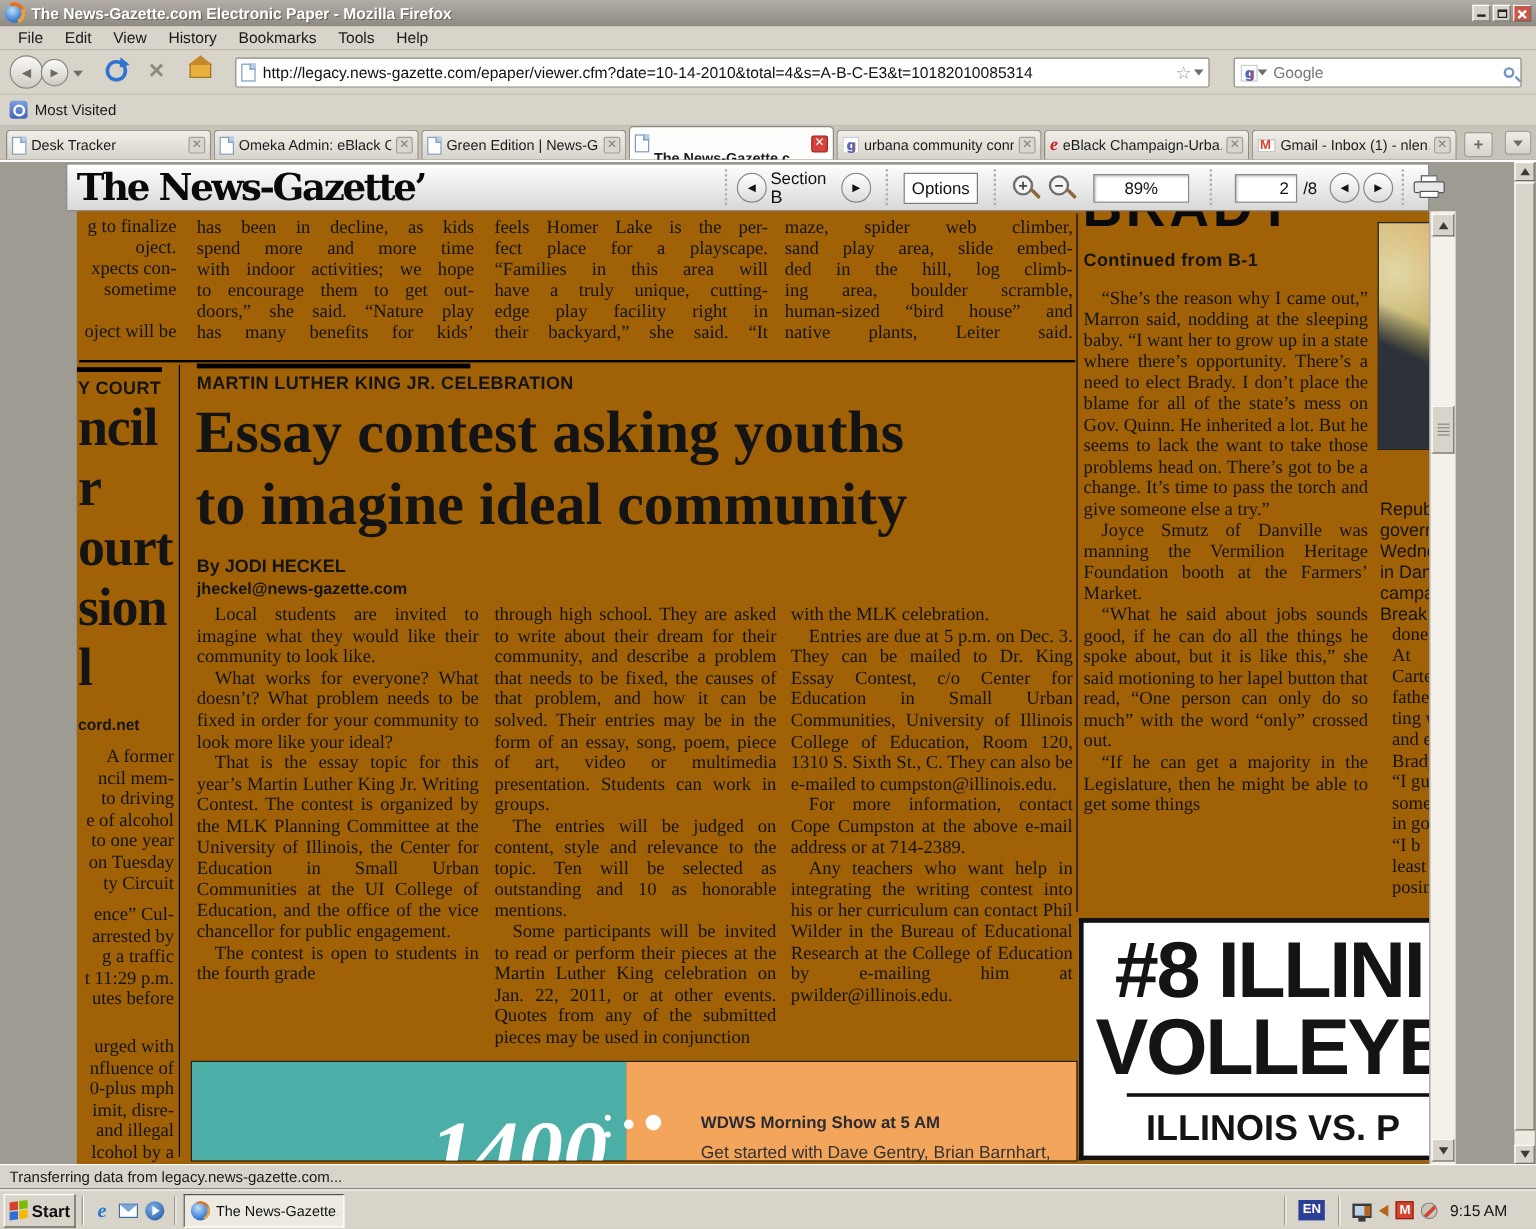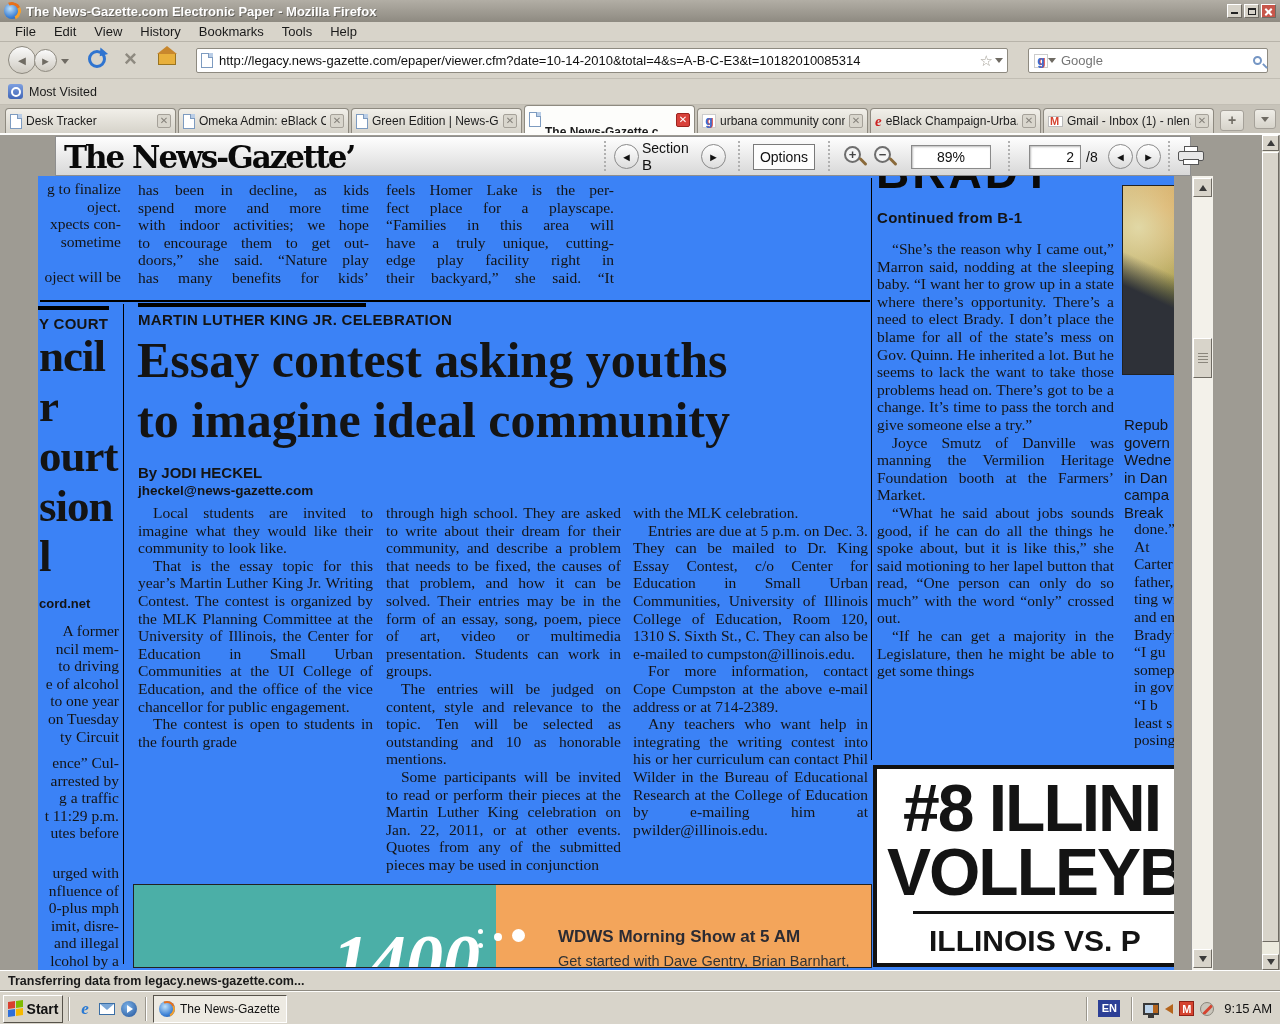--- a/index.html
+++ b/index.html
@@ -130,21 +130,21 @@
     border:1px solid #8a8a8a; box-shadow:inset 1px 1px 2px #bbb; text-align:right; padding-right:6px;
     font-size:14px; color:#111; font-family:"Liberation Sans",sans-serif; }
   .pagetotal { position:absolute; left:1030px; top:12px; font-size:14px; color:#111; }
   .i-print { position:absolute; left:1122px; top:9px; width:26px; height:20px; }
   .i-print .pr-paper { position:absolute; left:6px; top:0; width:14px; height:6px; background:#fff; border:1px solid #555; }
   .i-print .pr-body { position:absolute; left:0; top:5px; width:26px; height:10px; background:#e8e8e8;
     border:1px solid #555; border-radius:2px; }
   .i-print .pr-tray { position:absolute; left:5px; top:13px; width:16px; height:6px; background:#fff; border:1px solid #555; }
 
   
-  .paper { position:absolute; left:38px; top:43px; width:1136px; height:794px; background:#3b82f6;
+  .paper { position:absolute; left:64px; top:43px; width:1136px; height:794px; background:#a16207;
     overflow:hidden; color:#141414; }
   .paper .abs { position:absolute; }
   .jl { text-align:justify; text-align-last:justify; }
   .bodytxt { font-family:"Liberation Serif",serif; font-size:15.5px; line-height:17.6px; }
   .bodytxt p { text-align:justify; text-indent:15px; margin:0; }
   .noind p:first-child { text-indent:0; }
   .ra div { text-align:right; white-space:nowrap; }
   .la div { text-align:left; white-space:nowrap; }
   .rule-h { background:#000; }
   .rule-v { background:#000; width:1px; }
@@ -186,21 +186,21 @@
     border:1px solid; border-color:#fff #6f6b63 #6f6b63 #fff; }
   .grip { position:absolute; left:4px; top:14px; width:10px; height:1px; background:#8a867c;
     box-shadow:0 3px 0 #8a867c, 0 6px 0 #8a867c, 0 9px 0 #8a867c; }
   .out-sb { position:absolute; left:1262px; top:2px; width:17px; height:835px; background:#eceade; }
   .out-thumb { position:absolute; left:0; top:17px; width:17px; height:790px; background:#d8d4ca;
     border:1px solid; border-color:#fff #6f6b63 #6f6b63 #fff; }
 
   
   .statusbar { position:absolute; left:0; top:970px; width:1280px; height:20px; background:#d8d4ca;
     border-top:1px solid #fff; display:flex; align-items:center; padding-left:8px; }
-  .statusbar span { font-size:12.5px; color:#1a1a1a;font-weight:bold; }
+  .statusbar span { font-size:12.5px; color:#1a1a1a; }
 
   
   .taskbar { position:absolute; left:0; top:990px; width:1280px; height:36px; background:#d8d4ca;
     border-top:1px solid #8e8a81; box-shadow:inset 0 1px 0 #fdfdfb; display:flex; align-items:center; }
   .startbtn { margin-left:3px; width:60px; height:28px; background:#d8d4ca; border:1px solid;
     border-color:#fff #56524a #56524a #fff; display:flex; align-items:center; justify-content:center; gap:4px; }
   .startbtn b { font-size:14px; color:#111; }
   .i-flag { display:grid; grid-template:7px 7px / 7px 7px; gap:1px; transform:skewY(-8deg); }
   .i-flag i { display:block; } .i-flag .r{background:#d93f2e;} .i-flag .g{background:#7fba00;}
   .i-flag .b{background:#2e6fd9;} .i-flag .y{background:#f5b800;}
@@ -209,21 +209,21 @@
   .i-ie { font-style:italic; font-weight:bold; font-size:17px; color:#2a7ad4; font-family:"Liberation Serif",serif;}
   .i-mailq { width:16px; height:12px; background:#fff; border:1px solid #3a6ea5; position:relative; }
   .i-mailq::after { content:""; position:absolute; left:0; top:0; width:0; height:0;
     border-left:7px solid transparent; border-right:7px solid transparent; border-top:6px solid #7ba7d7; }
   .i-media { width:16px; height:16px; border-radius:50%; background:radial-gradient(circle at 40% 35%, #7db3e8, #1d4f97); position:relative;}
   .i-media::after { content:""; position:absolute; left:6px; top:4px; width:0; height:0;
     border-top:4px solid transparent; border-bottom:4px solid transparent; border-left:6px solid #fff; }
   .taskbtn { margin-left:2px; width:134px; height:28px; background:#edeae2; border:1px solid;
     border-color:#56524a #fff #fff #56524a; display:flex; align-items:center; padding:0 5px; gap:5px; }
   .taskbtn span { font-size:12px; color:#111; white-space:nowrap; overflow:hidden; }
-  .tray { margin-left:auto; display:flex; align-items:center; gap:6px; padding-right:8px;justify-content:space-between; }
+  .tray { margin-left:auto; display:flex; align-items:center; gap:6px; padding-right:24px;justify-content:space-between; }
   .en-box { width:22px; height:17px; background:#2c3f96; color:#fff; font-size:11px; font-weight:bold;
     text-align:center; line-height:17px; }
   .i-comp { width:16px; height:12px; border:2px solid #3a3a3a; background:#bcd3ea; position:relative; }
   .i-comp::after { content:""; position:absolute; left:3px; bottom:-5px; width:6px; height:3px; background:#3a3a3a; }
   .i-vol { width:0; height:0; border-top:5px solid transparent; border-bottom:5px solid transparent;
     border-right:8px solid #b5651d; position:relative; }
   .i-vol::before { content:""; position:absolute; left:-12px; top:-4px; width:5px; height:8px; background:#b5651d; }
   .i-mcafee { width:15px; height:15px; background:#d5432f; color:#fff; font-weight:bold; font-size:11px;
     text-align:center; line-height:15px; border:1px solid #8e2015; }
   .i-blocked { width:14px; height:14px; border-radius:50%; background:#c9c5bb; border:1px solid #8a867c; position:relative; overflow:hidden;}
@@ -380,20 +380,28 @@
           <div class="jl">has many benefits for kids’</div>
         </div>
       <div class="abs bodytxt" style="left:348px; top:5px; width:228px">
           <div class="jl">feels Homer Lake is the per-</div>
           <div class="jl">fect place for a playscape.</div>
           <div class="jl">“Families in this area will</div>
           <div class="jl">have a truly unique, cutting-</div>
           <div class="jl">edge play facility right in</div>
           <div class="jl">their backyard,” she said. “It</div>
         </div>
+      <div class="abs bodytxt" style="left:590px; top:5px; width:240px">
+          <div class="jl">maze, spider web climber,</div>
+          <div class="jl">sand play area, slide embed-</div>
+          <div class="jl">ded in the hill, log climb-</div>
+          <div class="jl">ing area, boulder scramble,</div>
+          <div class="jl">human-sized “bird house” and</div>
+          <div class="jl">native plants, Leiter said.</div>
+        </div>
       <div class="abs rule-h" style="left:2px; top:124px; width:830px; height:2px"></div>
 
       <div class="abs rule-h" style="left:0; top:130px; width:71px; height:4px"></div>
       <div class="abs kick" style="left:1px; top:139px">Y COURT</div>
       <div class="abs ls-hline" style="left:1px; top:155px">
           <div>ncil</div>
           <div>r</div>
           <div>ourt</div>
           <div>sion</div>
           <div>l</div>
@@ -426,41 +434,42 @@
       <div class="abs rule-v" style="left:85px; top:128px; height:660px"></div>
 
       <div class="abs rule-h" style="left:100px; top:127px; width:228px; height:4px"></div>
       <div class="abs kick" style="left:100px; top:135px">MARTIN LUTHER KING JR. CELEBRATION</div>
       <div class="abs mlk-h" style="left:99px; top:156px">Essay contest asking youths</div>
       <div class="abs mlk-h" style="left:99px; top:216px">to imagine ideal community</div>
       <div class="abs" style="left:100px; top:288px; font-weight:bold; font-size:15px">By JODI HECKEL</div>
       <div class="abs" style="left:100px; top:307px; font-weight:bold; font-size:13.5px">jheckel@news-gazette.com</div>
       <div class="abs bodytxt" style="left:100px; top:328px; width:235px">
           <p>Local students are invited to imagine what they would like their community to look like.</p>
+          <p>What works for everyone? What doesn’t? What problem needs to be fixed in order for your community to look more like your ideal?</p>
           <p>That is the essay topic for this year’s Martin Luther King Jr. Writing Contest. The contest is organized by the MLK Planning Committee at the University of Illinois, the Center for Education in Small Urban Communities at the UI College of Education, and the office of the vice chancellor for public engagement.</p>
           <p>The contest is open to students in the fourth grade</p>
         </div>
       <div class="abs bodytxt noind" style="left:348px; top:328px; width:235px">
           <p>through high school. They are asked to write about their dream for their community, and describe a problem that needs to be fixed, the causes of that problem, and how it can be solved. Their entries may be in the form of an essay, song, poem, piece of art, video or multimedia presentation. Students can work in groups.</p>
           <p>The entries will be judged on content, style and relevance to the topic. Ten will be selected as outstanding and 10 as honorable mentions.</p>
           <p>Some participants will be invited to read or perform their pieces at the Martin Luther King celebration on Jan. 22, 2011, or at other events. Quotes from any of the submitted pieces may be used in conjunction</p>
         </div>
       <div class="abs bodytxt noind" style="left:595px; top:328px; width:235px">
           <p>with the MLK celebration.</p>
           <p>Entries are due at 5 p.m. on Dec. 3. They can be mailed to Dr. King Essay Contest, c/o Center for Education in Small Urban Communities, University of Illinois College of Education, Room 120, 1310 S. Sixth St., C. They can also be e-mailed to cumpston@illinois.edu.</p>
           <p>For more information, contact Cope Cumpston at the above e-mail address or at 714-2389.</p>
           <p>Any teachers who want help in integrating the writing contest into his or her curriculum can contact Phil Wilder in the Bureau of Educational Research at the College of Education by e-mailing him at pwilder@illinois.edu.</p>
         </div>
 
       <div class="abs wdws" style="left:95px; top:708px; width:739px; height:84px">
         <div style="position:absolute; left:0; top:0; width:362px; height:100%; background:#4bafa7">
           <div class="wdws-num" style="position:absolute; left:198px; top:34px">1400</div>
         </div>
         <div style="position:absolute; left:362px; top:0; right:0; height:100%; background:#f3a55b">
-          <div style="position:absolute; left:62px; top:42px; font-weight:bold; font-size:17px; color:#2b2b33">WDWS Morning Show at 5 AM</div>
+          <div style="position:absolute; left:62px; top:42px; font-weight:bold; font-size:14px; color:#2b2b33">WDWS Morning Show at 5 AM</div>
           <div style="position:absolute; left:62px; top:68px; font-size:14.5px; color:#333">Get started with Dave Gentry, Brian Barnhart,</div>
         </div>
         <span class="dot" style="left:344px; top:44px; width:5px; height:5px"></span>
         <span class="dot" style="left:344px; top:58px; width:5px; height:5px"></span>
         <span class="dot" style="left:360px; top:48px; width:8px; height:8px"></span>
         <span class="dot" style="left:378px; top:44px; width:13px; height:13px"></span>
       </div>
 
       <div class="abs rule-v" style="left:833px; top:2px; height:582px"></div>
       <div class="abs brady-clip" style="left:838px; top:0; width:200px">

